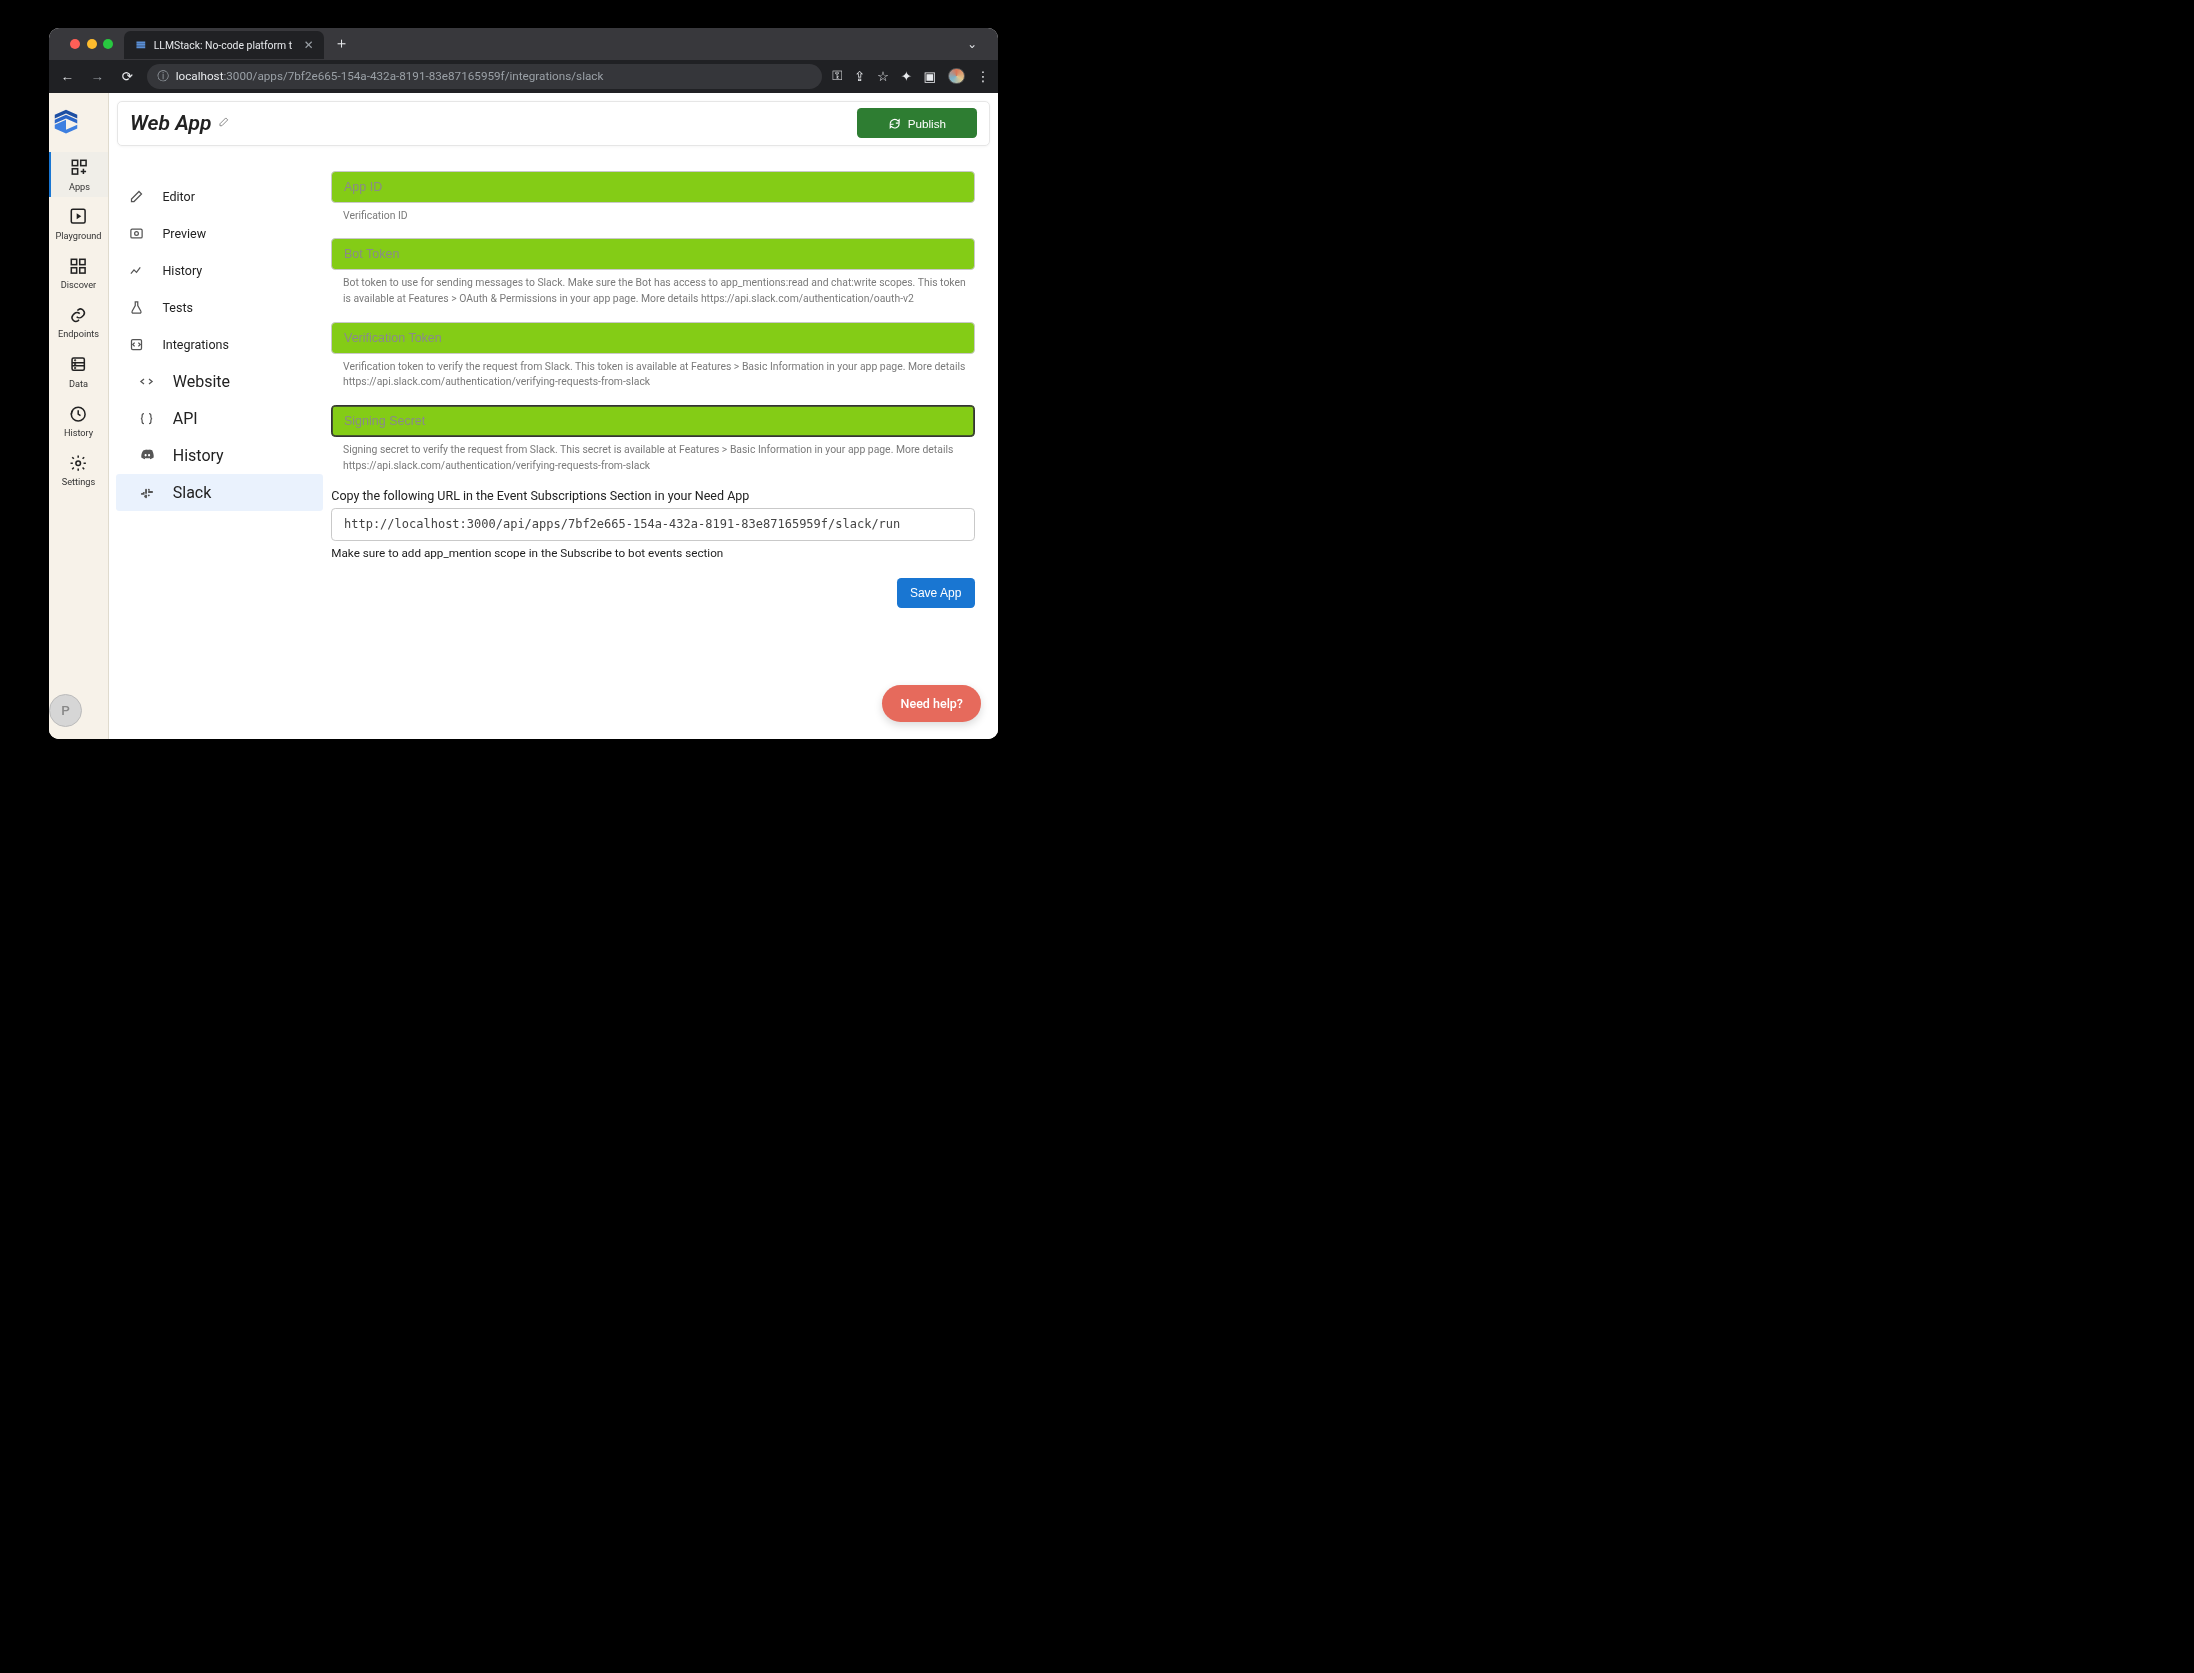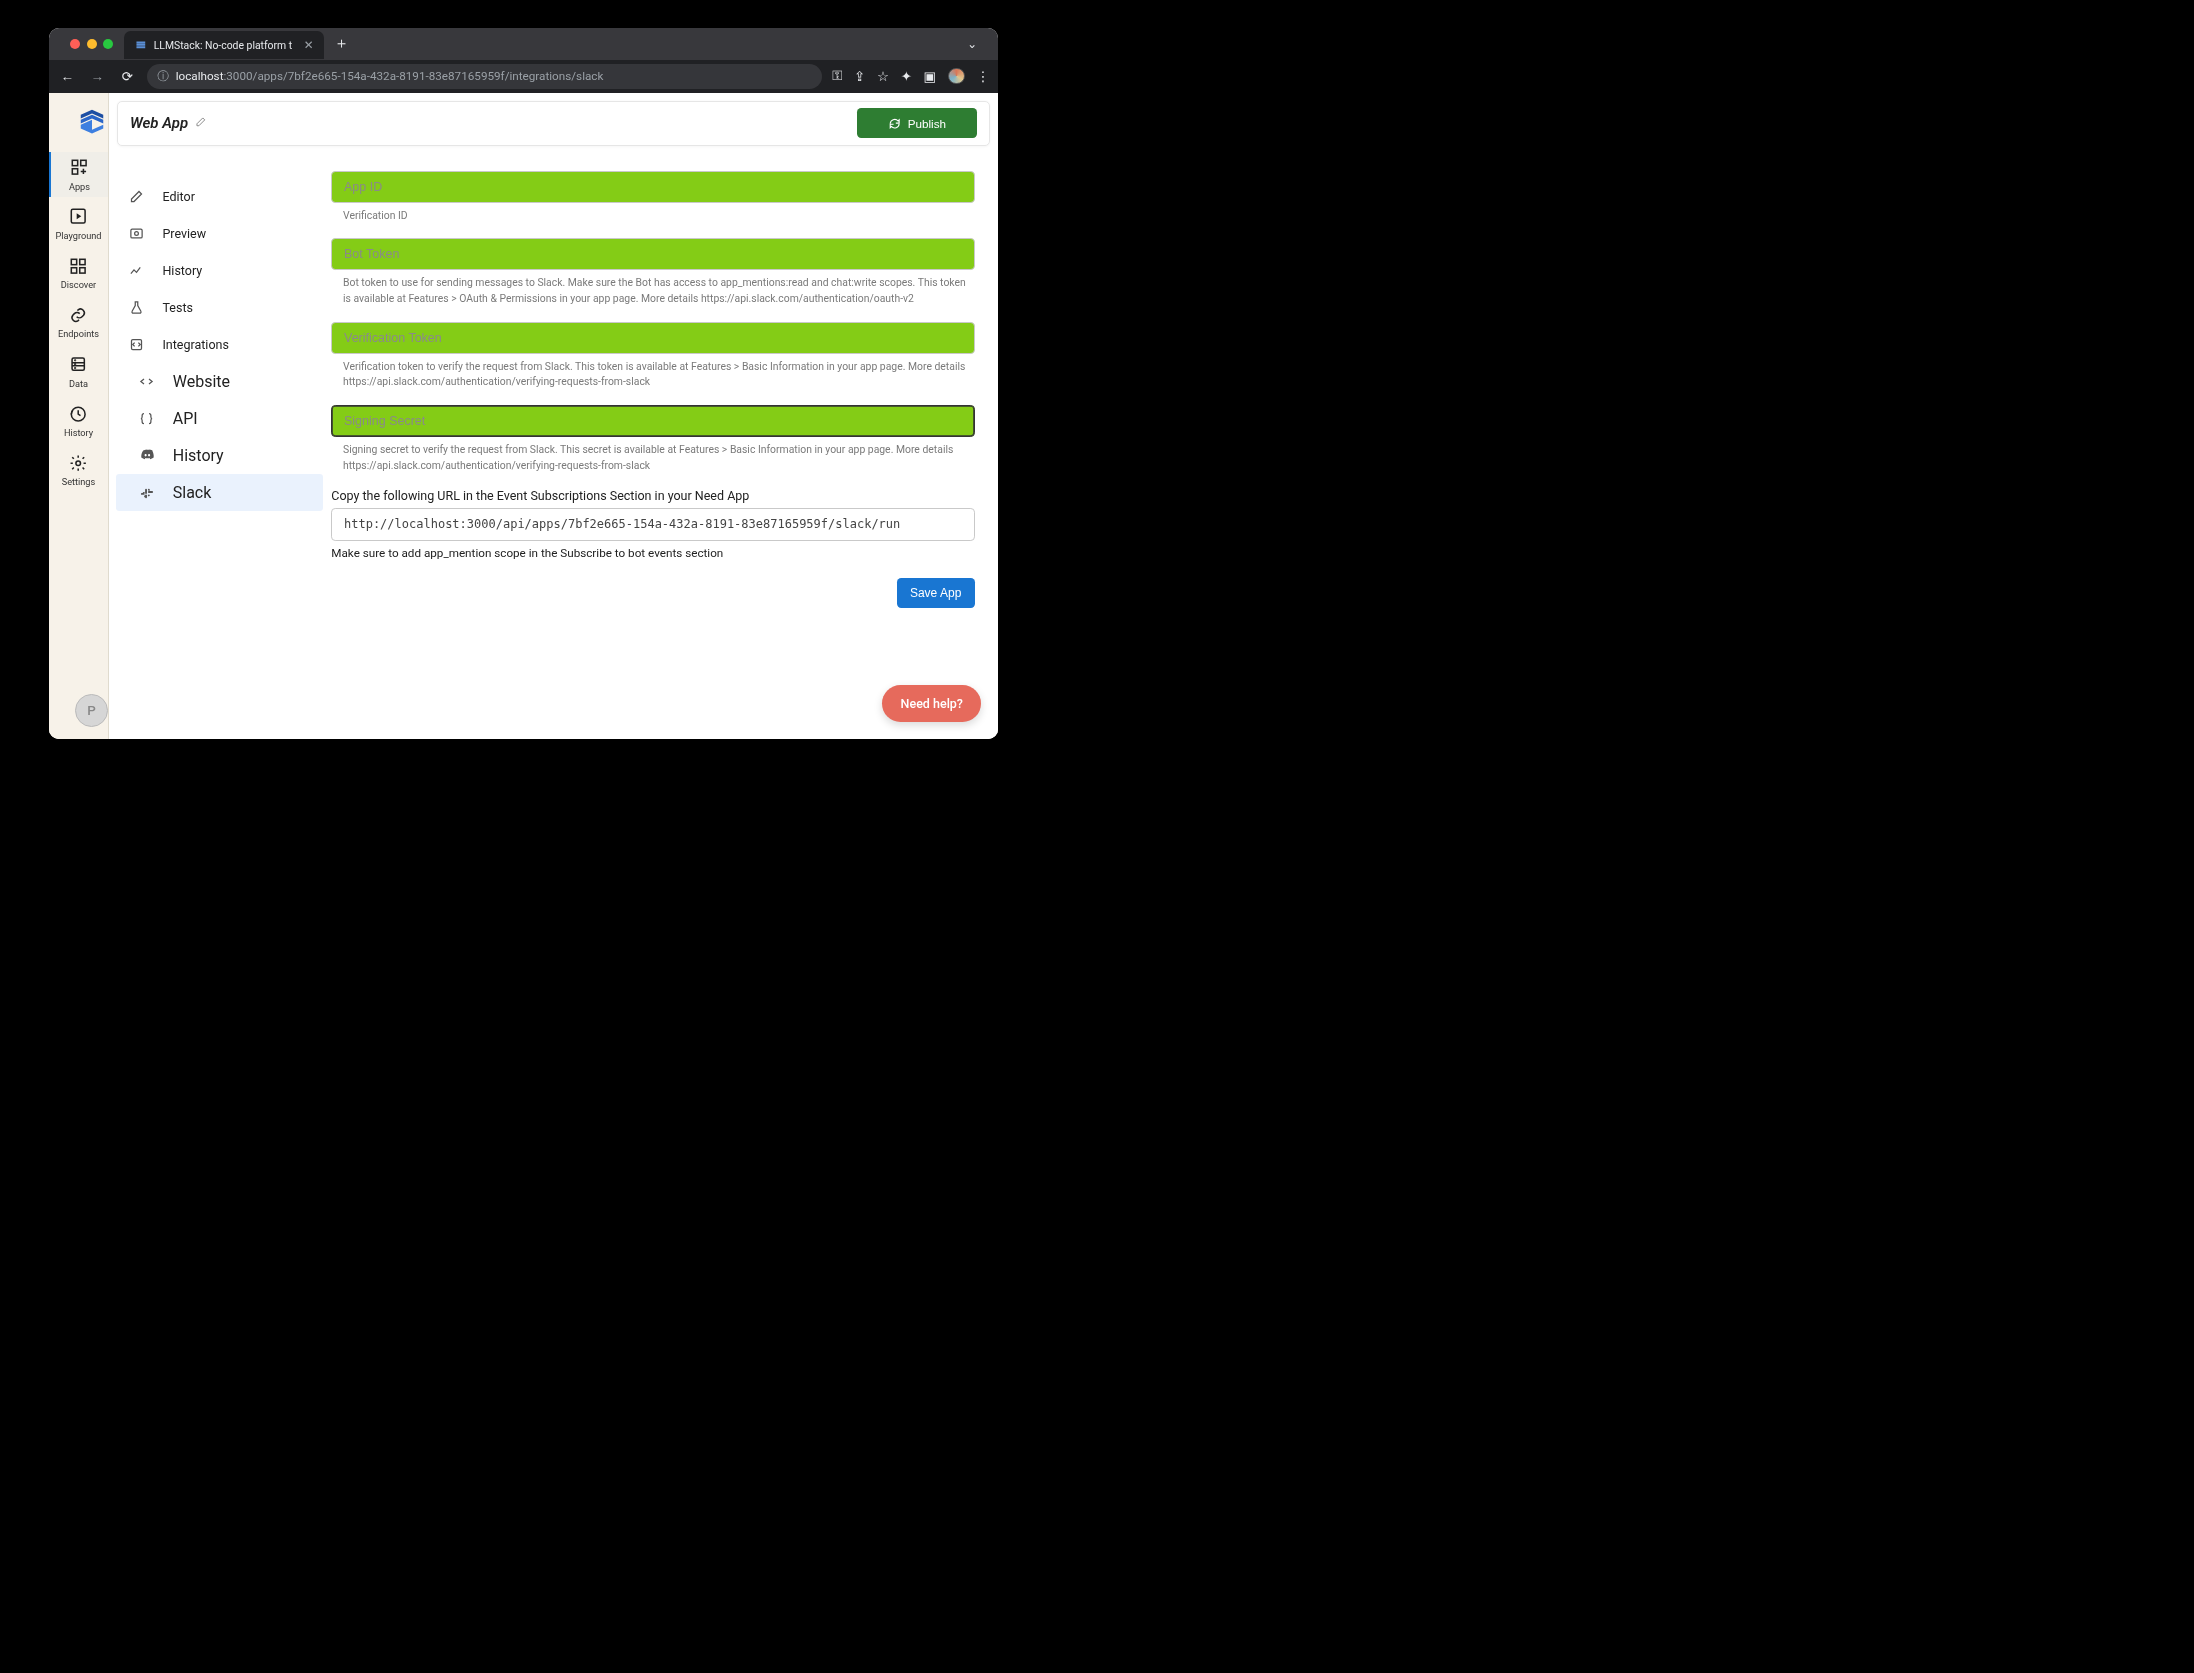--- a/index.html
+++ b/index.html
@@ -82,21 +82,21 @@
   .tb-icons { display:flex; align-items:center; gap:11.7px; color:#e8eaed; }
   .avatar-img { width:16.7px; height:16.7px; border-radius:50%; background: conic-gradient(#d97757,#e0c68e,#7bb3c9,#d97757); border:0.8px solid #555; }
   .kebab { letter-spacing:0; }
 
   
   .app-body { flex:1; display:flex; background:#f7f2e9; overflow:hidden; }
   .rail {
     width: 60px;
     background: #f7f2e9;
     border-right: 0.8px solid #e0dbce;
-    display:flex; flex-direction:column; align-items:flex-end;
+    display:flex; flex-direction:column; align-items:flex-start;
     padding-top:6.7px;
     gap: 5px;
     position: relative;
   }
   .rail .logo {
     width:33px; height:33px; margin:5px 0 10px;
     display:flex; align-items:center; justify-content:center;
   }
   .rail .logo svg { display:block; }
   .rail-item {
@@ -124,21 +124,21 @@
   .page-header {
     margin: 8.3px 8.3px 0 8.3px;
     background:#fff;
     border:0.8px solid #e6e6e6;
     border-radius:5px;
     height:45px;
     display:flex; align-items:center;
     padding: 0 11.7px;
     box-shadow: 0 0.8px 2.5px rgba(0,0,0,0.04);
   }
-  .page-title { font-size:15px; font-weight:600; font-style:italic; color:#222; display:flex; align-items:center; gap:6.7px;}
+  .page-title { font-size:21px; font-weight:600; font-style:italic; color:#222; display:flex; align-items:center; gap:6.7px;}
   .edit-pen { color:#888; font-size:11.7px; font-style:normal; }
   .publish-btn {
     margin-left:auto;
     background:#2e7d32; color:#fff;
     border:none; border-radius:4.2px;
     height:30px; padding:0 31px;
     display:flex; align-items:center; gap:6.7px;
     font-size:11.7px; cursor:pointer;
   }
   .publish-btn .sync-icon { display:inline-flex; }

